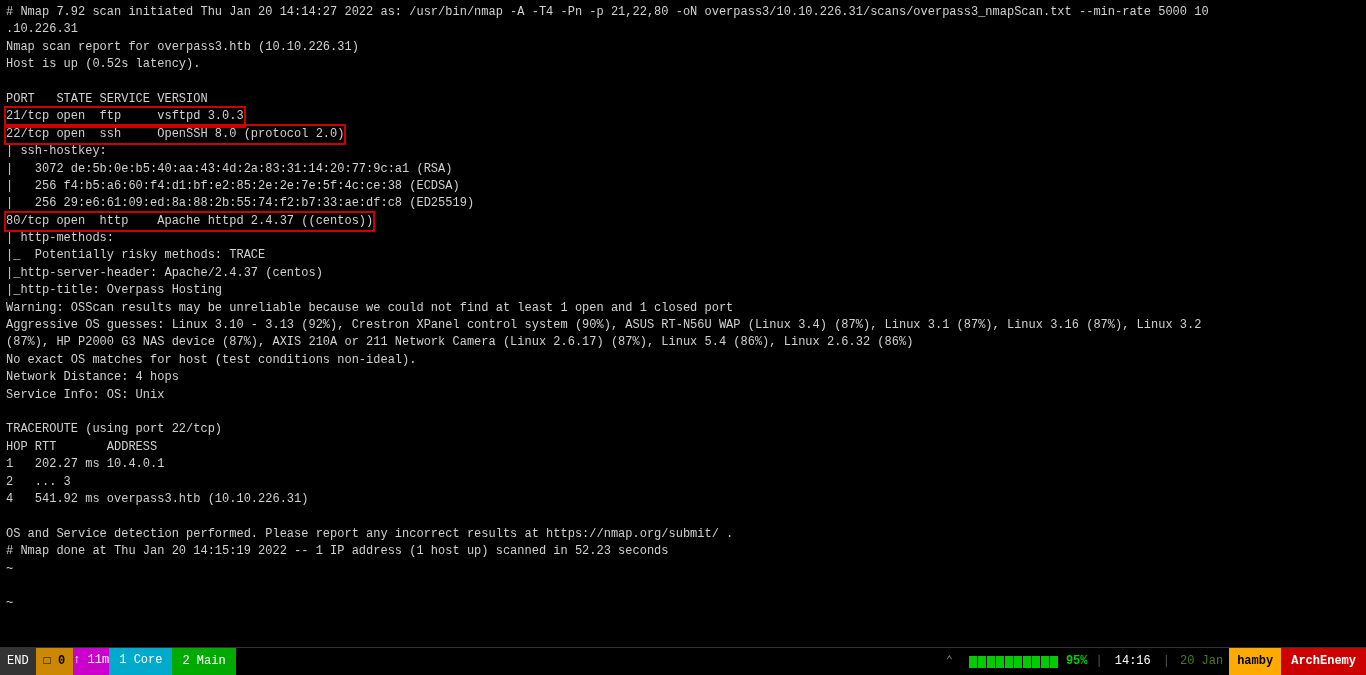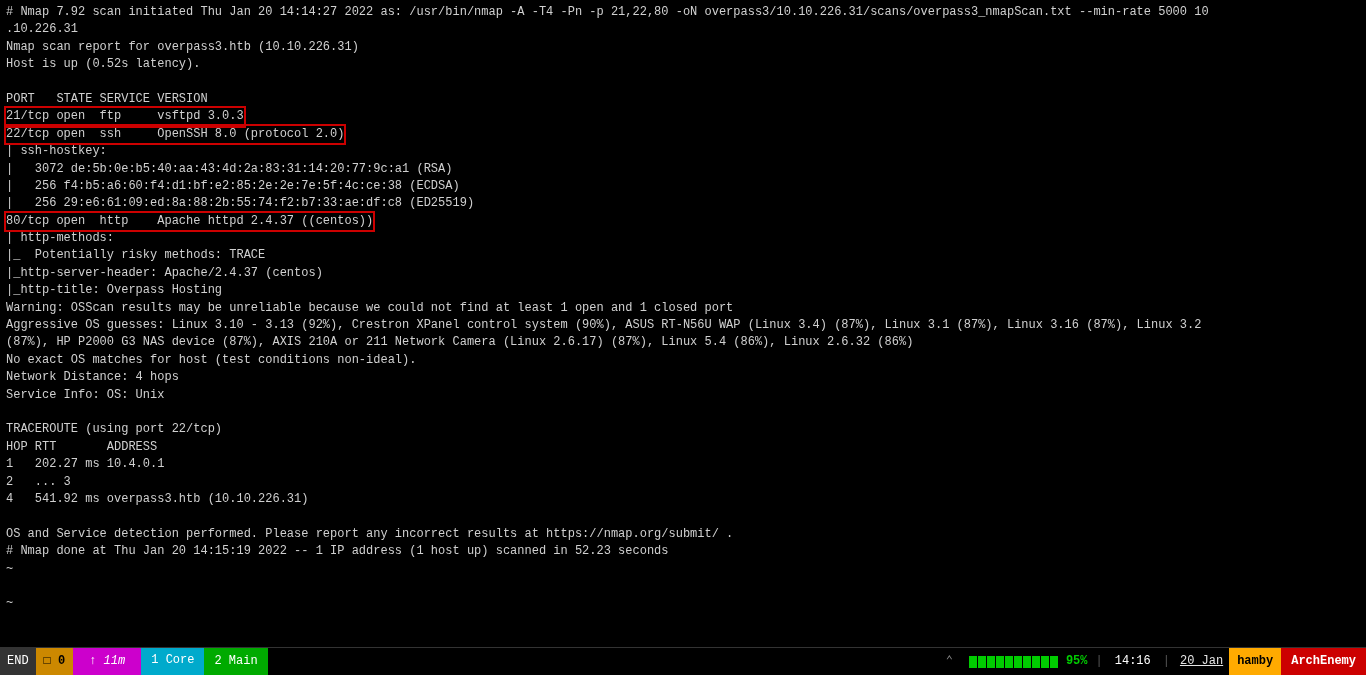--- a/index.html
+++ b/index.html
@@ -52,25 +52,24 @@
       color: #000;
       padding: 4px 8px;
       height: 100%;
       display: flex;
       align-items: center;
       font-weight: bold;
     }
     .status-win-11m {
       background: #cc00cc;
       color: #fff;
-      padding: 4px 16px;
-      height: 100%;
-      display: flex;
-      align-items: center;
-      font-style: italic;
+      padding: 4px 0;
+      height: 100%;
+      display: flex;
+      align-items: flex-start;
     }
     .status-win-core {
       background: #00aacc;
       color: #fff;
       padding: 4px 10px;
       height: 100%;
       display: flex;
       align-items: flex-start;
     }
     .status-win-main {
@@ -105,23 +104,22 @@
     .battery-pct {
       color: #00cc00;
       font-weight: bold;
       padding-right: 4px;
     }
     .status-time {
       color: #fff;
       padding: 0 8px;
     }
     .status-date {
-      color: #e5e5e5;
+      color: #4d7c0f;
       padding: 0 6px;
-      text-decoration: underline;
     }
     .status-user {
       background: #ffaa00;
       color: #000;
       padding: 4px 8px;
       height: 100%;
       display: flex;
       align-items: center;
       font-weight: bold;
     }

